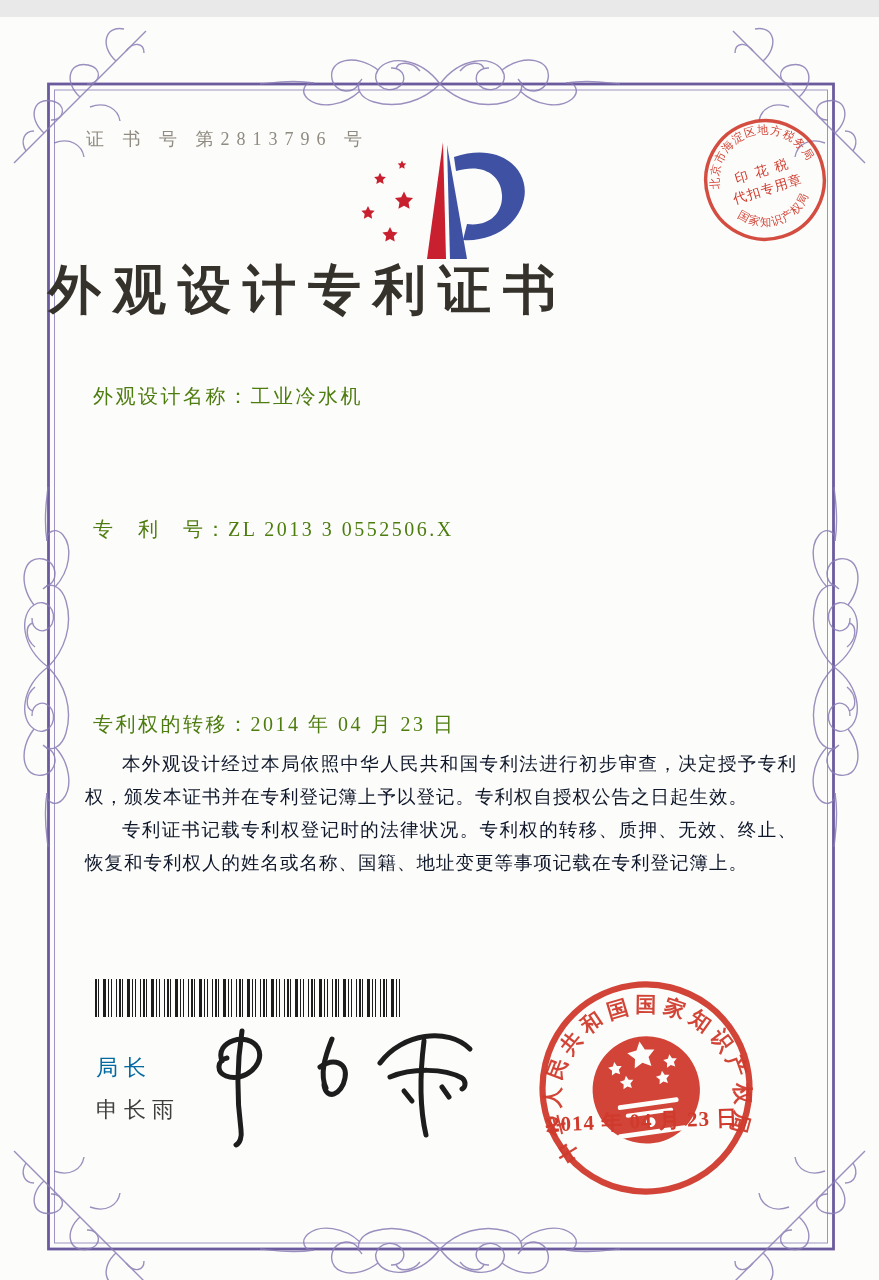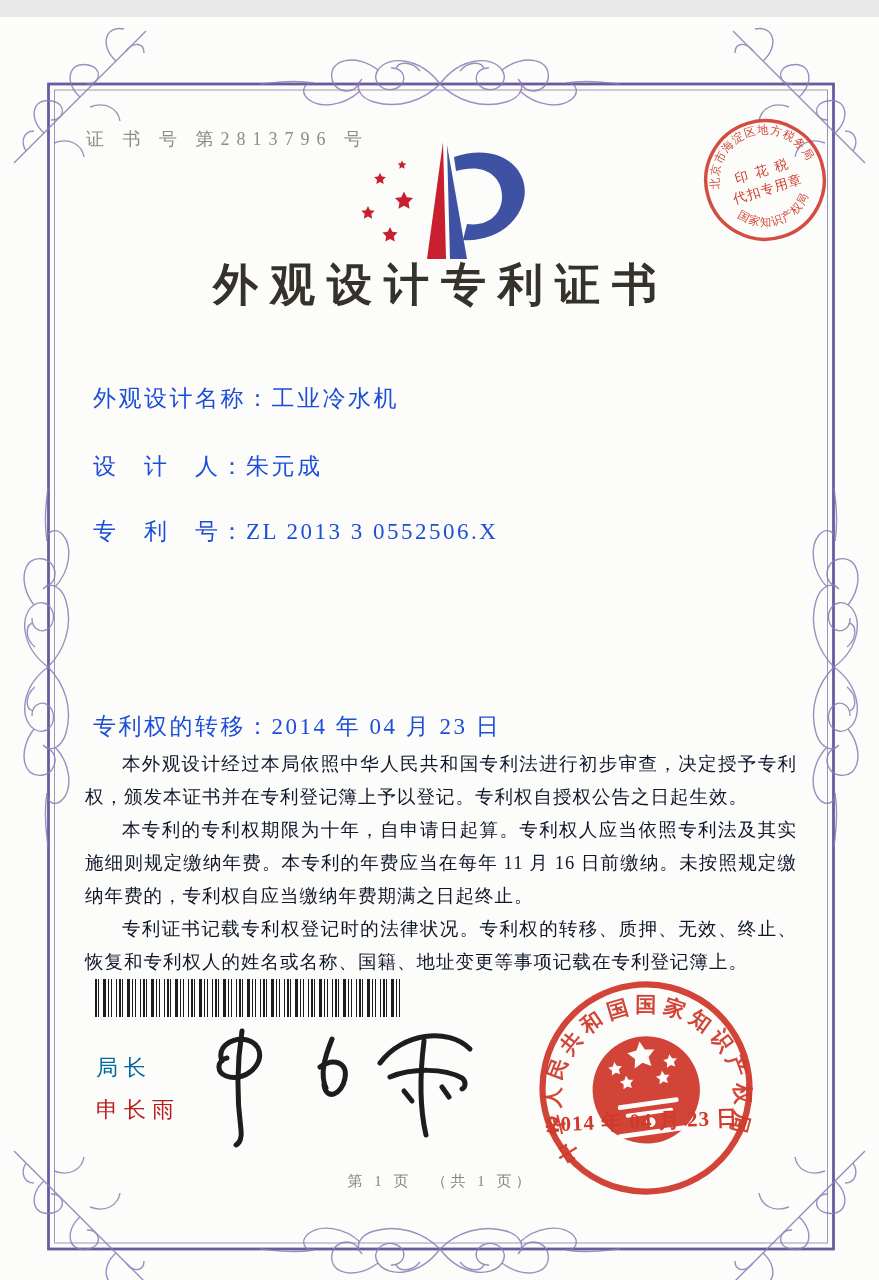--- a/index.html
+++ b/index.html
@@ -12,28 +12,28 @@
   .abs{position:absolute;}
   
   #frame-svg{position:absolute;left:0;top:0;width:879px;height:1280px;}
   
   .cert-no{
     left:86px;top:110px;font-size:18px;letter-spacing:7px;
     color:#8f8b80;white-space:nowrap;
   }
   .logo-wrap{left:346px;top:122px;width:196px;height:124px;}
   .title{
-    left:48px;top:238px;width:786px;text-align:center;
-    font-size:45px;font-weight:bold;letter-spacing:12px;color:#35322c;
+    left:48px;top:238px;width:786px;
+    font-size:53px;font-weight:bold;letter-spacing:12px;color:#35322c;
     white-space:nowrap;
   }
   .tax-seal{left:686px;top:84px;width:158px;height:158px;transform:rotate(-17deg);}
   
   .field{
-    left:93px;font-size:23px;color:#1d4ed8;letter-spacing:2.5px;white-space:nowrap;
+    left:93px;font-size:20px;color:#4d7c0f;letter-spacing:2.5px;white-space:nowrap;
   }
   .f0{top:366px}.f1{top:434px}.f2{top:499px}.f3{top:564px}.f4{top:629px}.f5{top:694px}
   
   .body-text{
     left:85px;top:731px;width:712px;
     font-size:18.5px;line-height:33px;color:#0f172a;text-align:justify;
   }
   .body-text p{margin:0;text-indent:2em;letter-spacing:1px;}
   
   .barcode{
@@ -42,21 +42,21 @@
       #1c1c1c 0px,#1c1c1c 2px,transparent 2px,transparent 3px,
       #1c1c1c 3px,#1c1c1c 4px,transparent 4px,transparent 8px,
       #1c1c1c 8px,#1c1c1c 11px,transparent 11px,transparent 13px,
       #1c1c1c 13px,#1c1c1c 14px,transparent 14px,transparent 16px,
       #1c1c1c 16px,#1c1c1c 17px,transparent 17px,transparent 21px,
       #1c1c1c 21px,#1c1c1c 22px,transparent 22px,transparent 24px);
   }
   
   .signer-title{left:96px;top:1036px;font-size:22px;color:#0369a1;letter-spacing:6px;
     font-family:"Liberation Sans","DejaVu Sans",sans-serif;}
-  .signer-name{left:96px;top:1078px;font-size:22px;color:#b91c1c;letter-spacing:6px;
+  .signer-name{left:96px;top:1078px;font-size:22px;color:#404040;letter-spacing:6px;
     font-family:"Liberation Sans","DejaVu Sans",sans-serif;}
   .signature{left:196px;top:998px;width:300px;height:135px;}
   
   .main-seal{left:531px;top:956px;width:230px;height:230px;transform:rotate(-8deg);}
   .seal-date{
     left:549px;top:1090px;font-size:21px;color:#cf3a2c;letter-spacing:1px;
     white-space:nowrap;transform:rotate(-2deg);font-weight:bold;
   }
   
   .footer{
@@ -142,27 +142,25 @@
         <textPath href="#taxArcBot" startOffset="50%" text-anchor="middle">国家知识产权局</textPath>
       </text>
       <text x="80" y="75" font-size="13.5" fill="#cf3a2c" text-anchor="middle" letter-spacing="2">印 花 税</text>
       <text x="80" y="94" font-size="13.5" fill="#cf3a2c" text-anchor="middle" letter-spacing="1">代扣专用章</text>
     </svg>
   </div>
 
   <div class="abs title">外观设计专利证书</div>
 
   <div class="abs field f0"><span>外观设计名称：</span><span>工业冷水机</span></div>
-  <div class="abs field f1"><span>设　计　人：</span><span>朱元成</span></div>
   <div class="abs field f2"><span>专　利　号：</span><span>ZL 2013 3 0552506.X</span></div>
   <div class="abs field f5"><span>专利权的转移：</span><span>2014 年 04 月 23 日</span></div>
 
   <div class="abs body-text">
     <p>本外观设计经过本局依照中华人民共和国专利法进行初步审查，决定授予专利权，颁发本证书并在专利登记簿上予以登记。专利权自授权公告之日起生效。</p>
-    <p>本专利的专利权期限为十年，自申请日起算。专利权人应当依照专利法及其实施细则规定缴纳年费。本专利的年费应当在每年 11 月 16 日前缴纳。未按照规定缴纳年费的，专利权自应当缴纳年费期满之日起终止。</p>
     <p>专利证书记载专利权登记时的法律状况。专利权的转移、质押、无效、终止、恢复和专利权人的姓名或名称、国籍、地址变更等事项记载在专利登记簿上。</p>
   </div>
 
   <div class="abs barcode"></div>
 
   <div class="abs signer-title">局长</div>
   <div class="abs signer-name">申长雨</div>
 
   <div class="abs signature">
     <svg viewBox="0 0 300 135" width="300" height="135" xmlns="http://www.w3.org/2000/svg" fill="none" stroke="#1d1d1d" stroke-width="5" stroke-linecap="round" stroke-linejoin="round">
@@ -196,15 +194,14 @@
           <rect x="88" y="134" width="64" height="5" rx="2"></rect>
           <rect x="95" y="144" width="50" height="4" rx="2"></rect>
           <rect x="84" y="164" width="72" height="5" rx="2"></rect>
           <circle cx="120" cy="156" r="5"></circle>
         </g>
       </g>
     </svg>
   </div>
   <div class="abs seal-date">2014 年 04 月 23 日</div>
 
-  <div class="abs footer">第 1 页　（共 1 页）</div>
 
 </div>
 
 </body></html>

